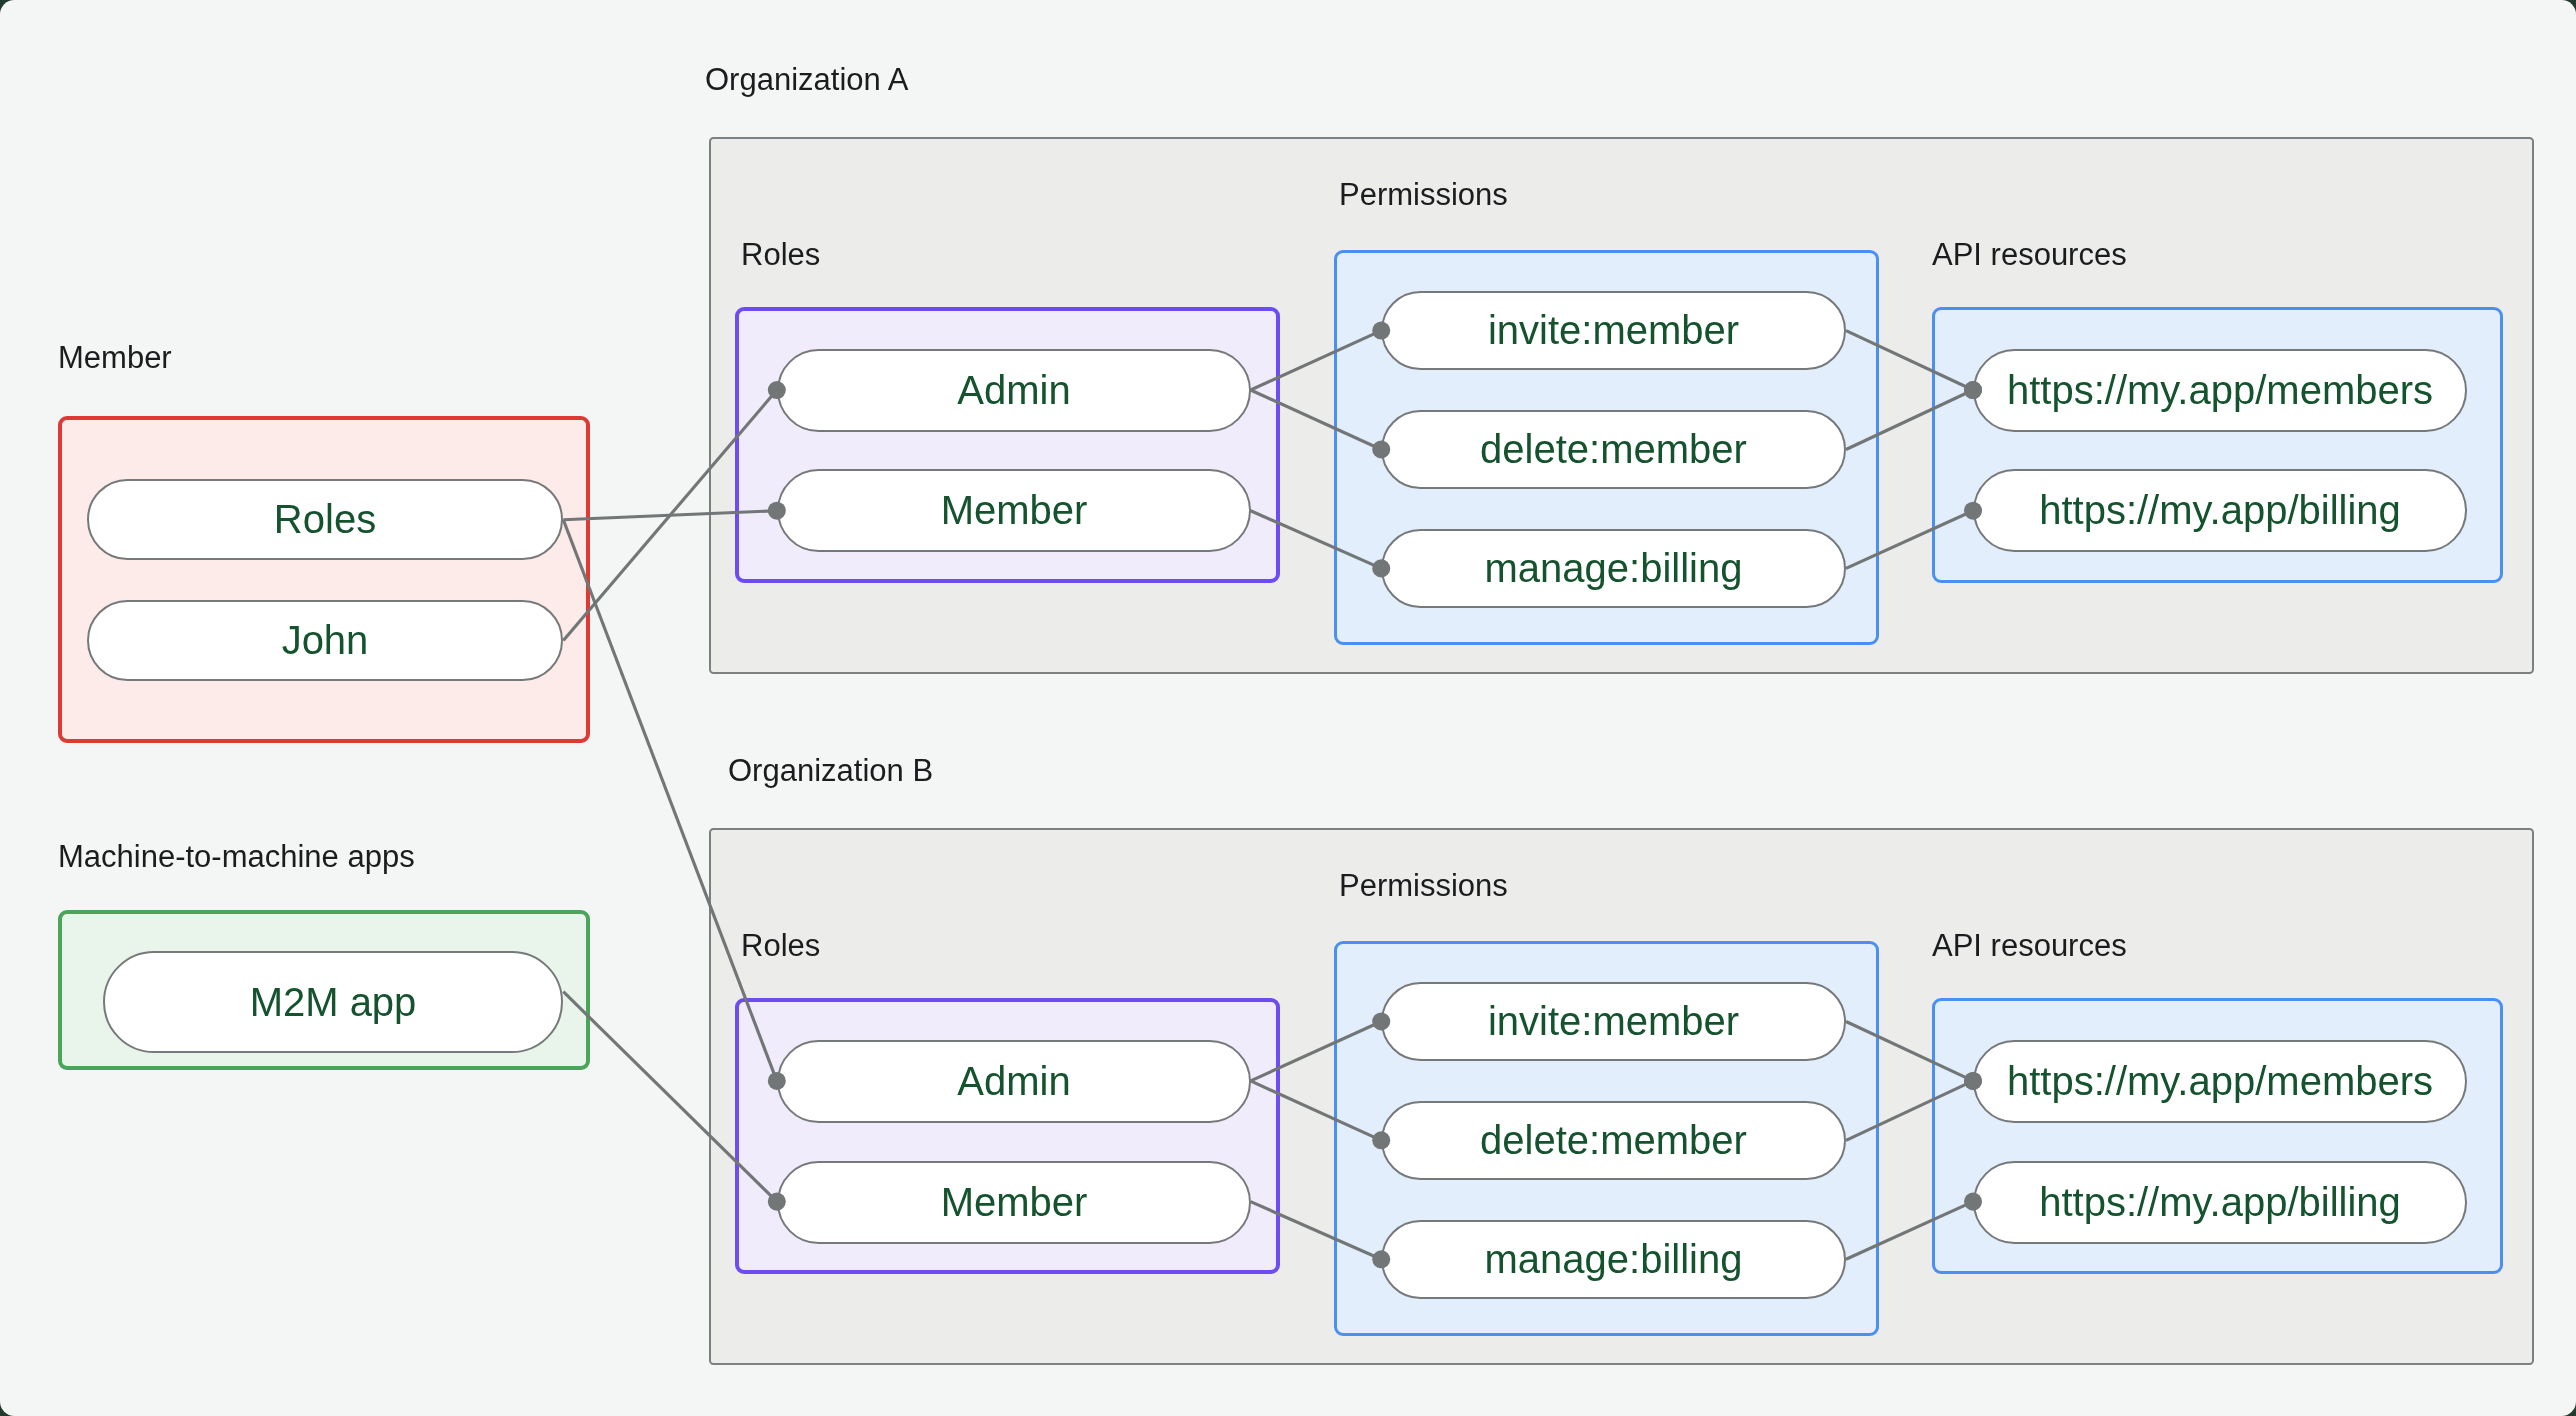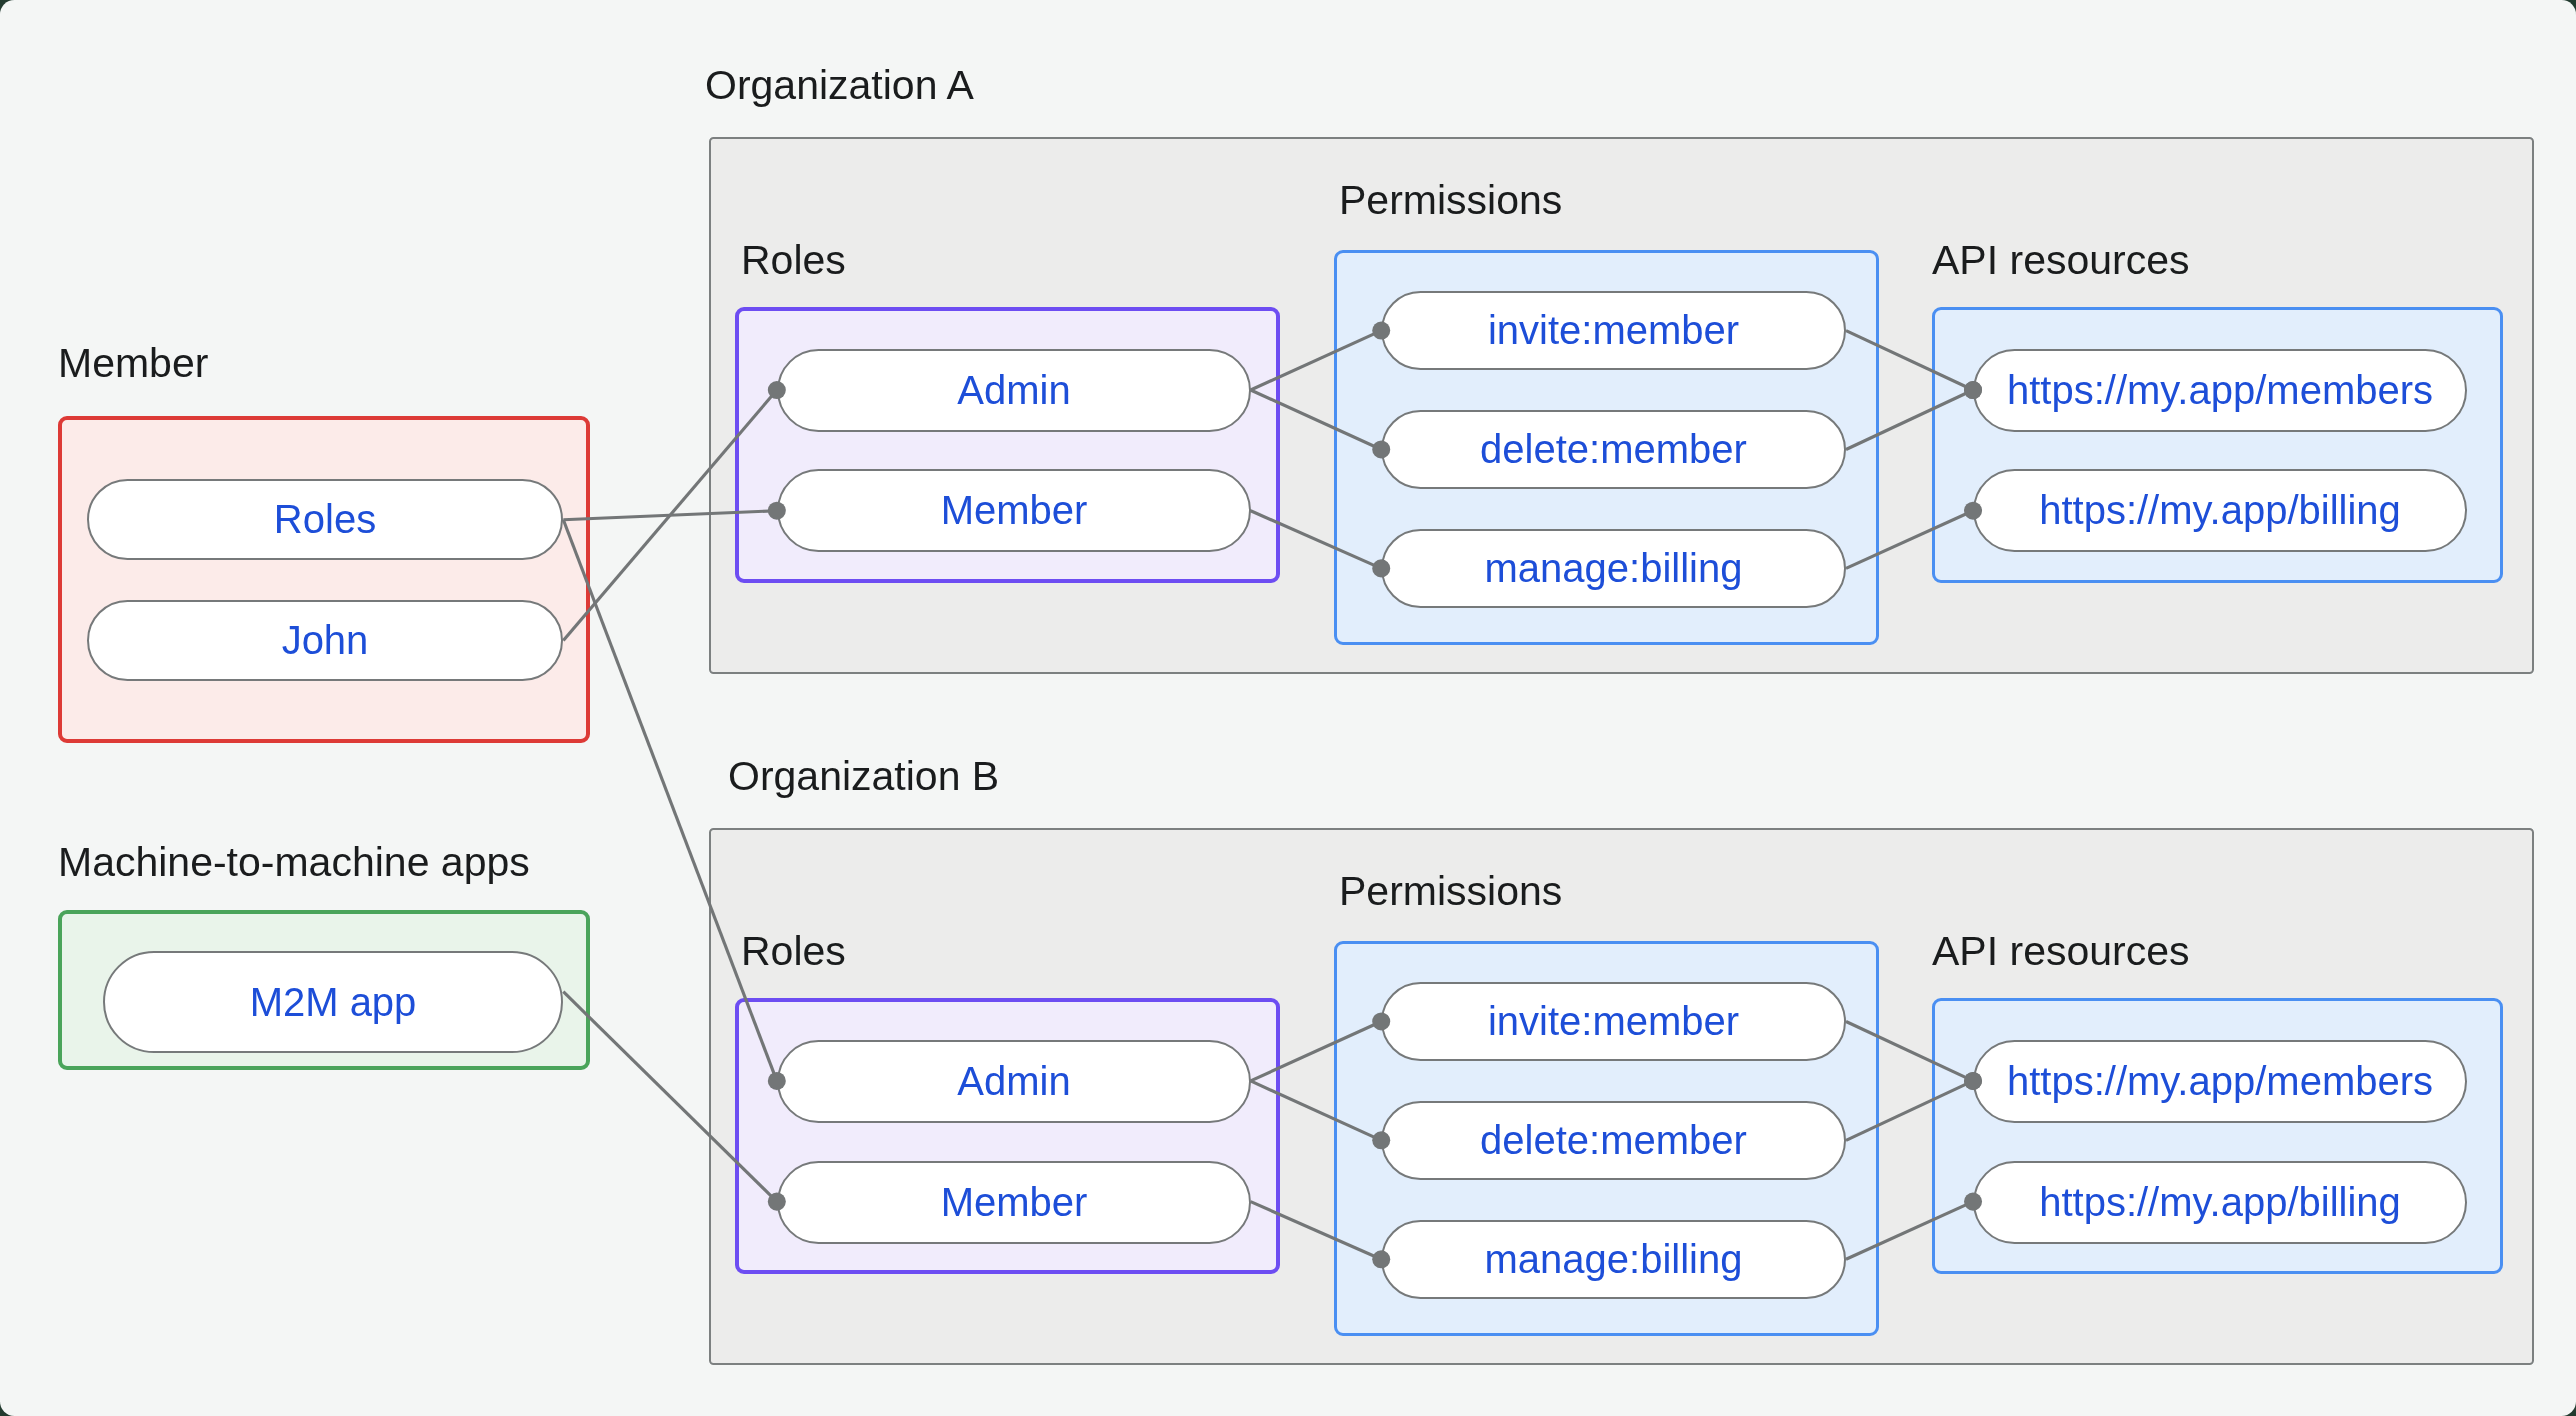--- a/index.html
+++ b/index.html
@@ -2,33 +2,33 @@
 <html style="font-size:14.4px"><head>
 <meta charset="utf-8">
 <style>
   html,body{margin:0;padding:0;background:#233b2f;}
   .canvas{
     position:relative;width:2576px;height:1416px;background:#f4f6f5;
     border-radius:14.4px;overflow:hidden;
     font-family:"Liberation Sans",sans-serif;color:#1a1c1d;
   }
   .label{
-    position:absolute;font-size:41px;line-height:1.1;color:#1a1c1d;white-space:nowrap;
+    position:absolute;font-size:31px;line-height:1.1;color:#1a1c1d;white-space:nowrap;
   }
   .group{position:absolute;box-sizing:border-box;}
   .users-box{background:#fcebe9;border:4.5px solid #dd3a36;border-radius:9px;}
   .m2m-box{background:#e9f4ea;border:4.5px solid #4aa45a;border-radius:9px;}
   .org-box{background:#ececeb;border:2.7px solid #7c8080;border-radius:4.5px;}
   .roles-box{background:#f1ecfc;border:4.5px solid #6d4df2;border-radius:9px;}
   .blue-box{background:#e2eefc;border:3.6px solid #4a8ff2;border-radius:9px;}
   .pill{
     position:absolute;box-sizing:border-box;background:#ffffff;
     border:2.7px solid #76797a;border-radius:900px;
     display:flex;align-items:center;justify-content:center;
-    font-size:40px;color:#1d4ed8;white-space:nowrap;
+    font-size:40px;color:#14532d;white-space:nowrap;
   }
   #edges{position:absolute;left:0;top:0;z-index:10;pointer-events:none;}
 </style>
 </head>
 <body>
 
 <div class="canvas">
 
   <div class="label" style="left:58px;top:341px;">Member</div>
   <div class="group users-box" style="left:58px;top:416px;width:532px;height:327px;"></div>

